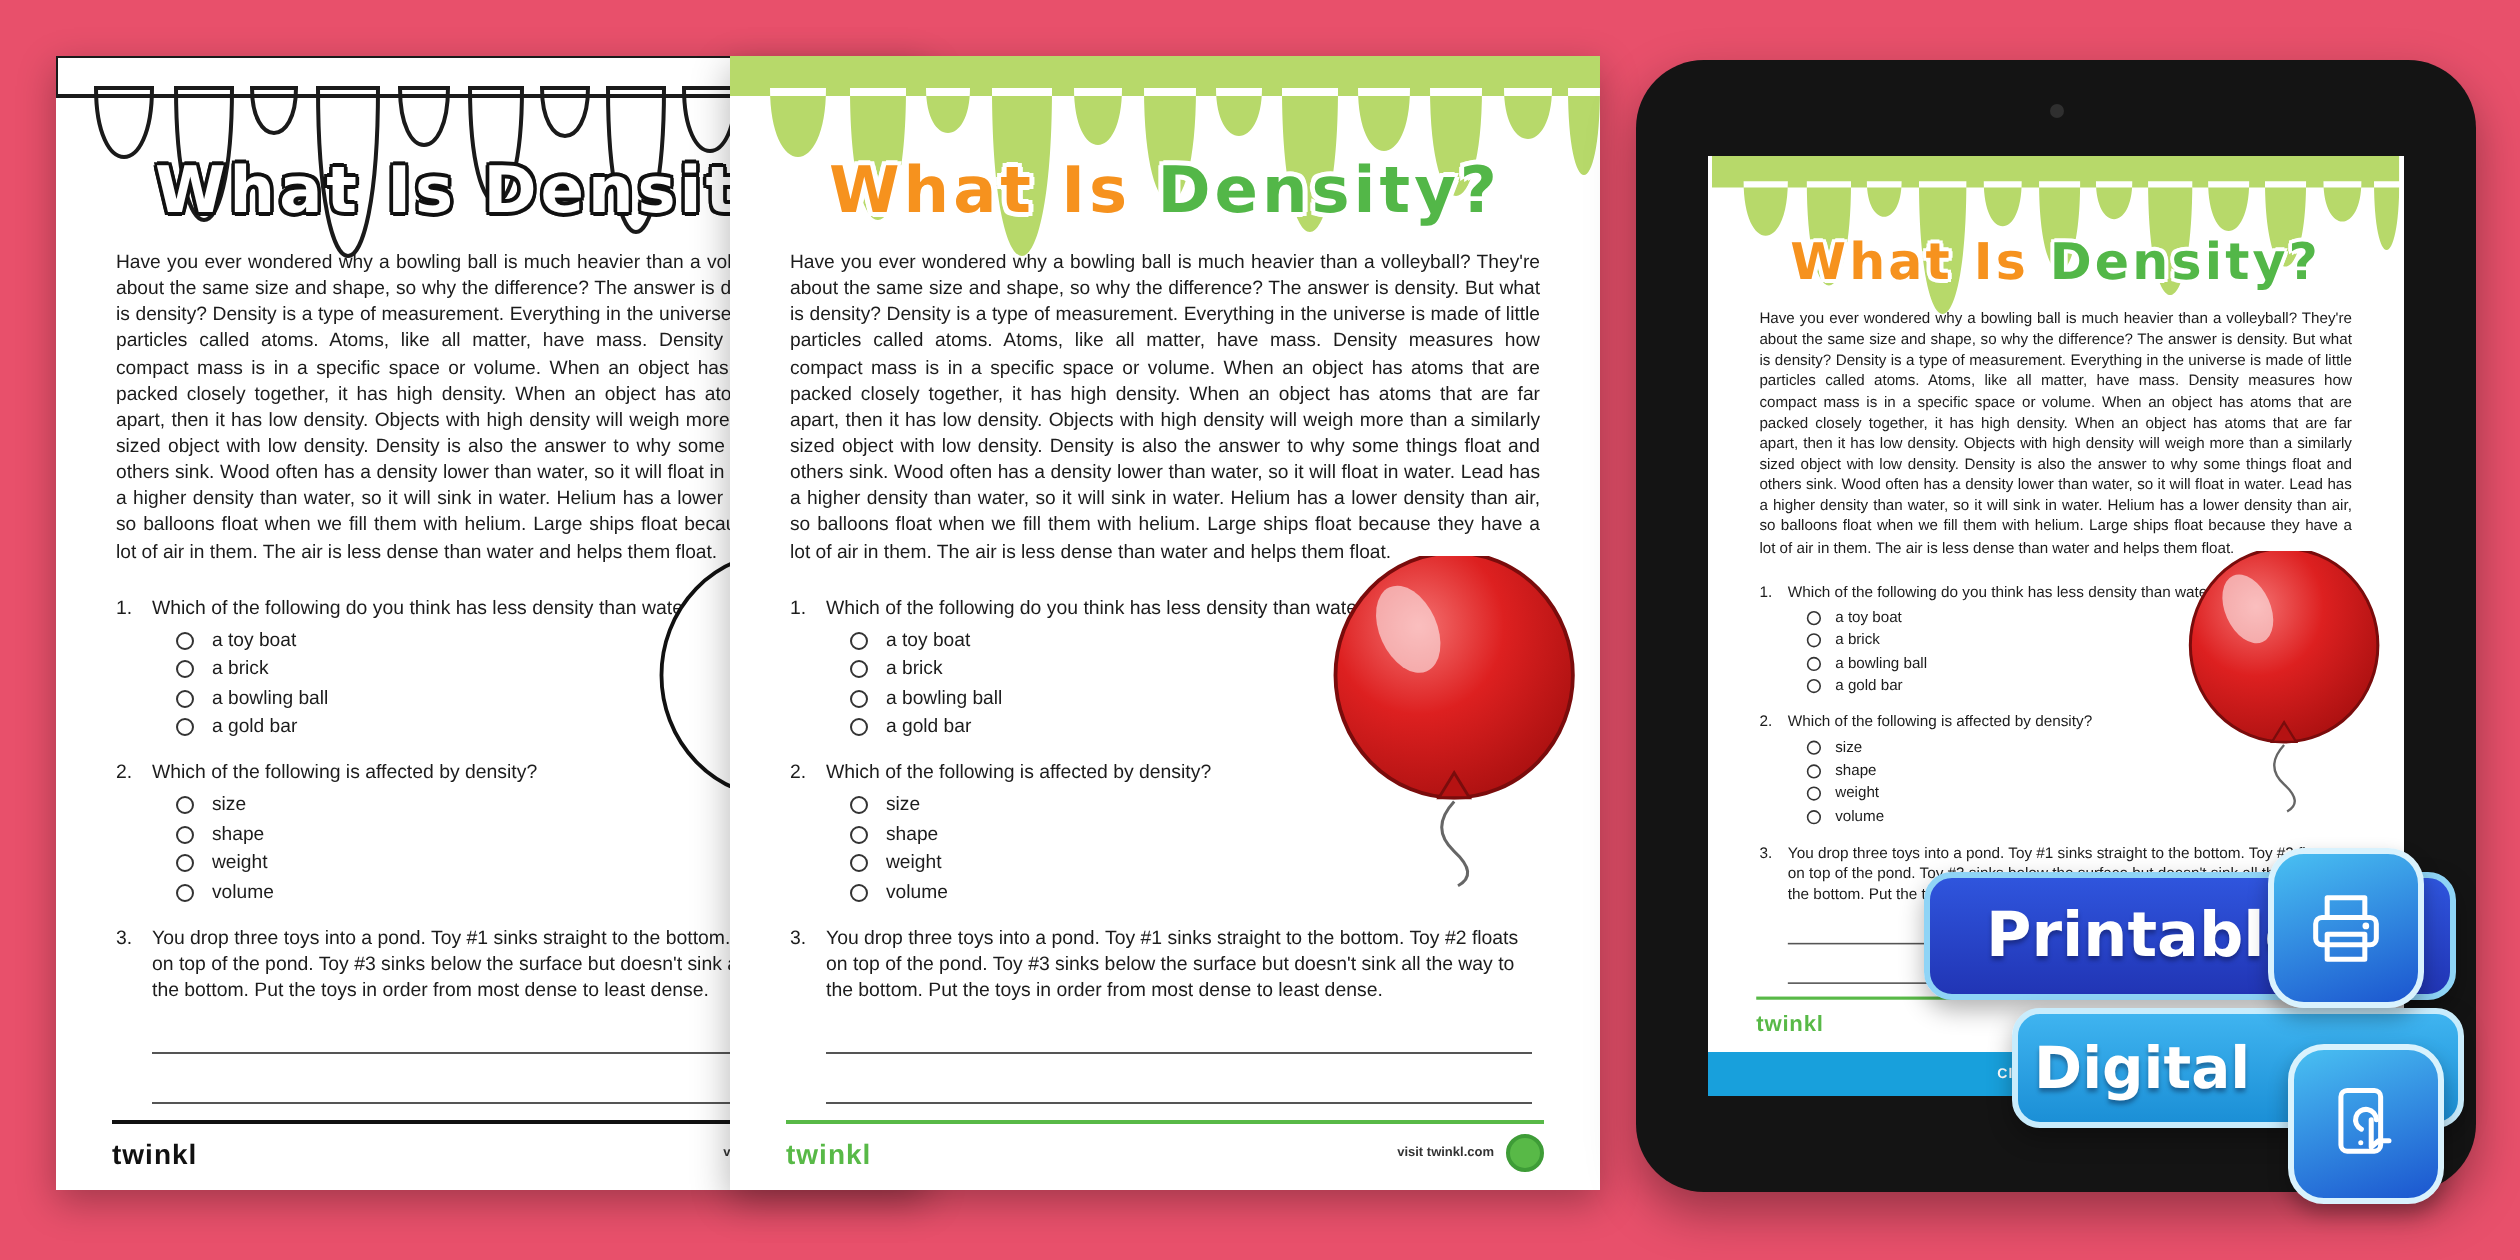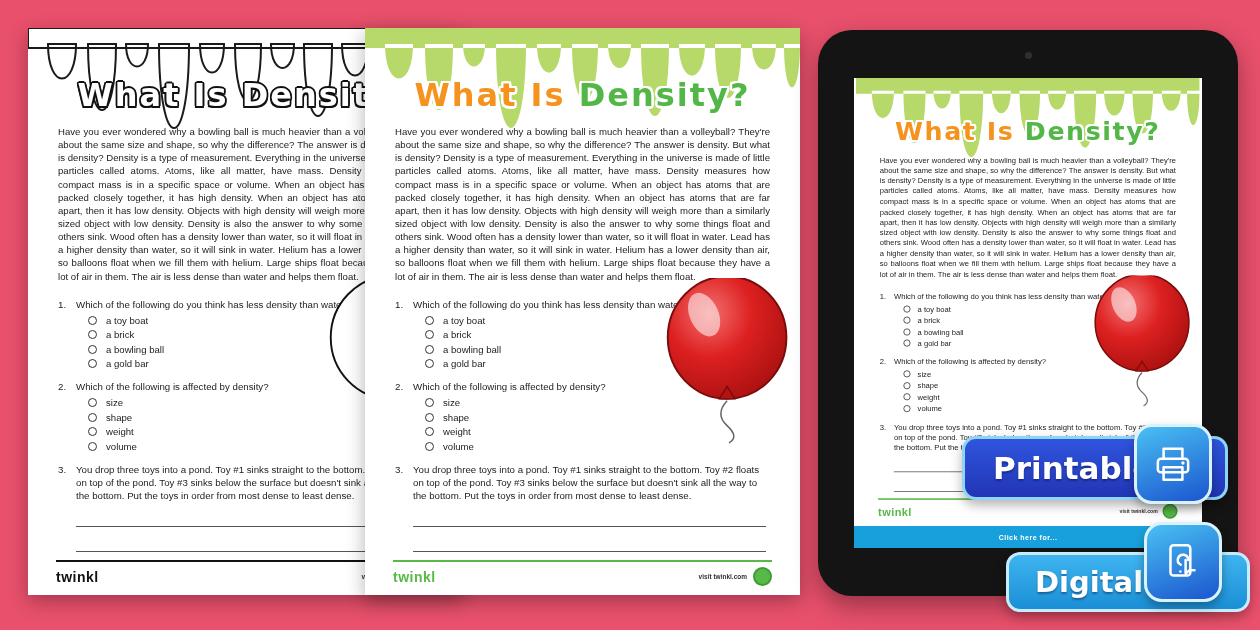--- a/index.html
+++ b/index.html
@@ -97,21 +97,21 @@
     font-weight:bold; border-radius:14px; z-index:30;
     font-family:"DejaVu Sans", sans-serif;
     box-shadow:0 5px 12px rgba(0,0,0,.3);
     text-shadow:0 2px 2px rgba(0,0,30,.35);
   }
   .badge-printable {
     left:962px; top:436px; width:232px; height:58px; font-size:31px; padding-left:28px;
     background:linear-gradient(180deg,#2f55dd,#2135b5); border:3px solid #8fd4f6;
   }
   .badge-digital {
-    left:1006px; top:552px; width:212px; height:54px; font-size:29px; padding-left:26px;
+    left:1006px; top:504px; width:212px; height:54px; font-size:29px; padding-left:8px;
     background:linear-gradient(180deg,#3fb4f0,#1b8fd6); border:3px solid #c9ecfc;
   }
   .icon-tile {
     position:absolute; width:72px; height:74px; border-radius:18px; z-index:31;
     background:linear-gradient(160deg,#49c0f2,#1b55cf); border:3px solid #d9f2fd;
     display:flex; align-items:center; justify-content:center;
     box-shadow:0 5px 10px rgba(0,0,0,.3);
   }
   .tile-print   { left:1134px; top:424px; }
   .tile-digital { left:1144px; top:522px; }

